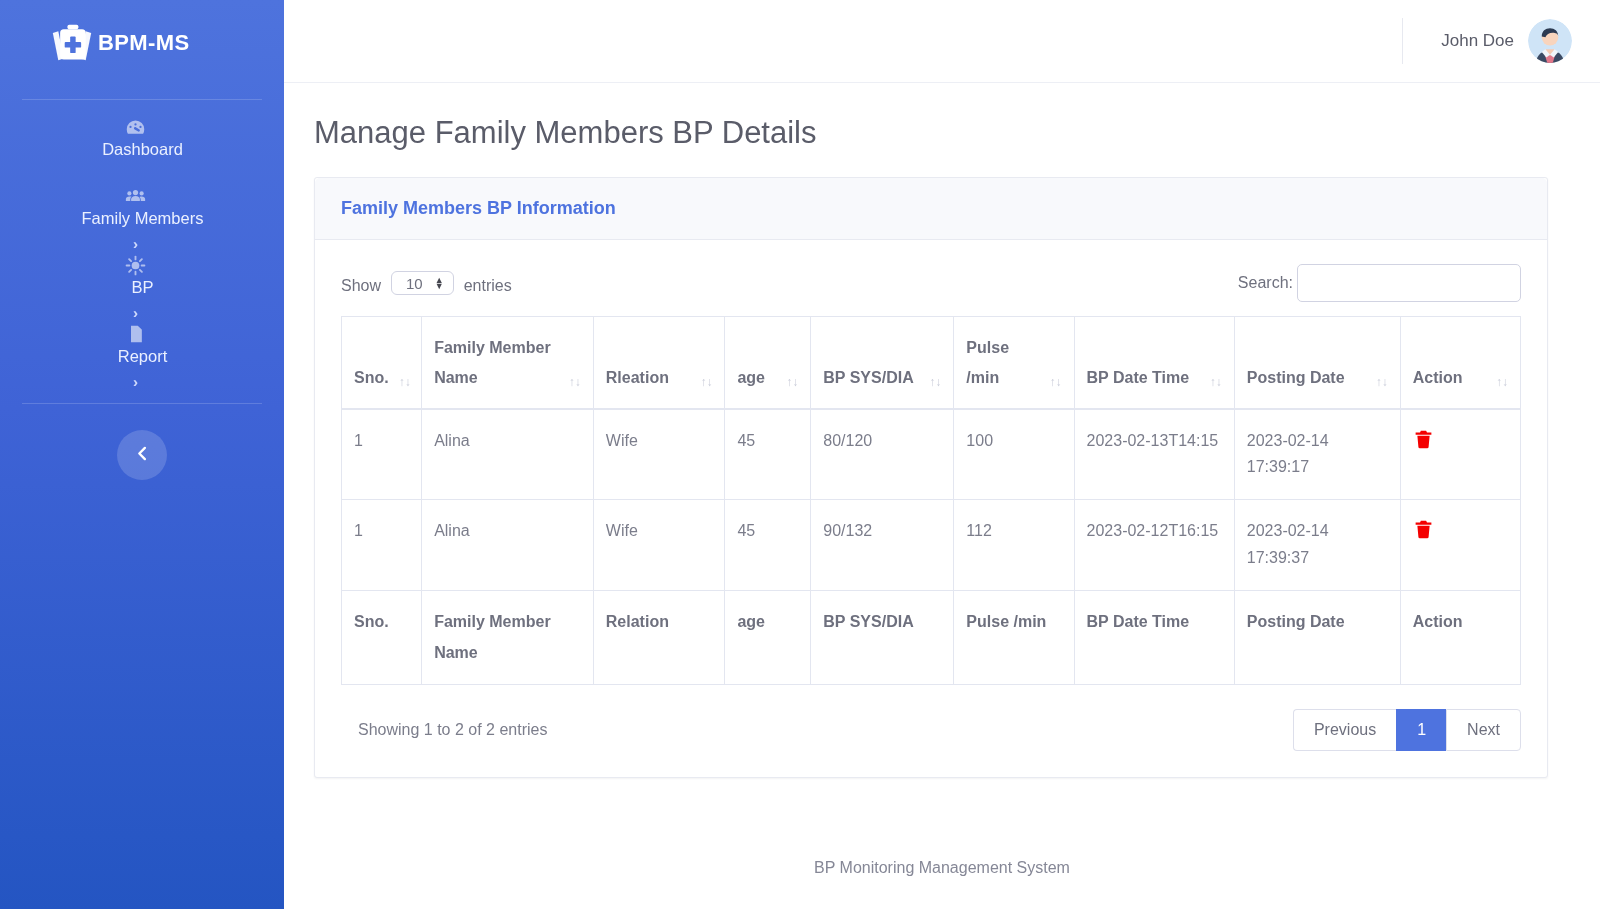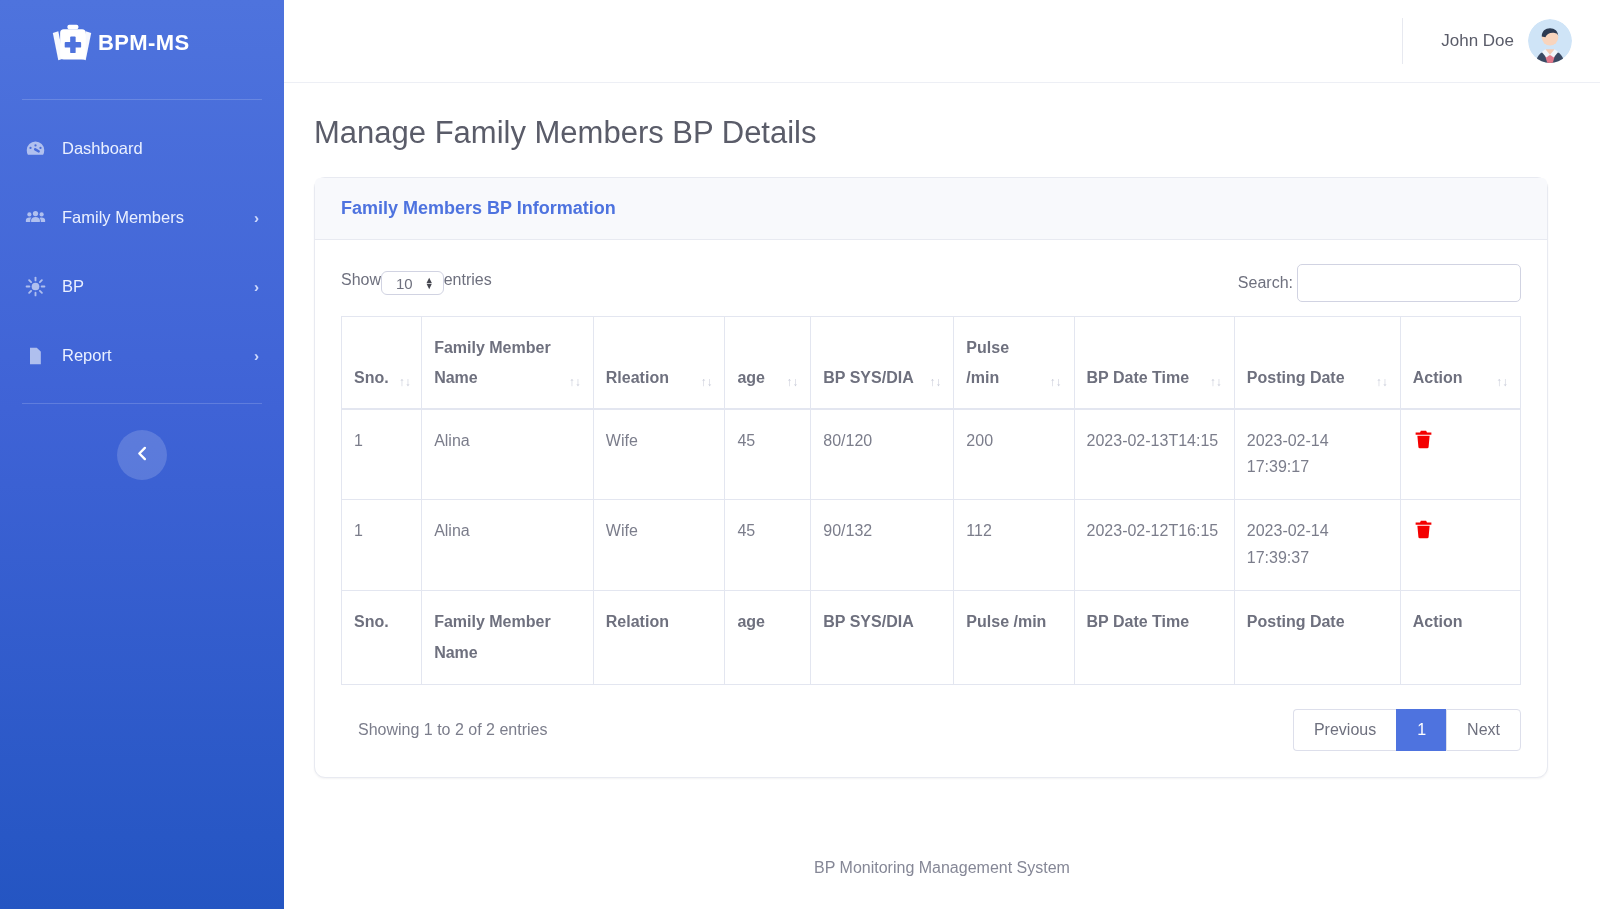--- a/index.html
+++ b/index.html
@@ -19,22 +19,23 @@
   }
   .brand { display: flex; align-items: center; gap: 4px; padding: 22px 0 22px 50px; }
   .brand-logo { width: 44px; height: 42px; flex: 0 0 44px; }
   .brand-text { font-size: 22px; font-weight: bold; letter-spacing: .4px; color: #fff; }
 
   .side-sep { height: 1px; background: rgba(255,255,255,.17); margin: 13px 22px 0 22px; }
 
   .nav { padding-top: 14px; }
   .nav-item {
     display: flex; align-items: center;
-    height: 69px; padding: 0 25px 0 22px;
+    height: 69px; padding: 0 25px 0 12px;
     cursor: pointer;
+    flex-direction: column;
   }
   .nav-ico {
     width: 26px; flex: 0 0 26px; height: 22px;
     display: flex; align-items: center; justify-content: center;
     color: #c3cff3; opacity: .85;
   }
   .nav-label { margin-left: 14px; font-size: 16.5px; color: #eaf0ff; flex: 1; }
   .nav-caret { color: #dbe4ff; font-size: 15px; font-weight: bold; opacity: .92; }
 
   .collapse-wrap { display: flex; justify-content: center; margin-top: 26px; }
@@ -56,32 +57,32 @@
   }
   .topbar-divider { width: 1px; height: 46px; background: #e7e9f0; margin-right: 38px; }
   .user-name { font-size: 17px; color: #5a5c69; margin-right: 14px; }
   .avatar { width: 44px; height: 44px; border-radius: 50%; overflow: hidden; flex: 0 0 44px; }
 
   .content { flex: 1; background: #fff; padding: 32px 52px 0 30px; overflow: hidden; }
 
   .page-title { font-size: 31px; font-weight: normal; color: #5a5c69; margin: 0 0 26px 0; }
 
   .card {
-    border: 1px solid #e8eaf1; border-radius: 11px; background: #fff;
+    border: 1px solid #e8eaf1; border-radius: 3px; background: #fff;
     box-shadow: 0 1px 2px rgba(58,59,69,.06);
   }
   .card-header {
     background: #f8f9fc; border-bottom: 1px solid #e8eaf1;
     padding: 20px 26px; border-radius: 5px 5px 0 0;
   }
   .card-header-title { color: #4e73df; font-size: 18px; font-weight: bold; }
   .card-body { padding: 24px 26px 26px 26px; }
 
   .table-top { display: flex; align-items: center; justify-content: space-between; margin-bottom: 14px; }
-  .show-entries { display: flex; align-items: flex-start; font-size: 16px; color: #6e707e; }
+  .show-entries { display: flex; align-items: flex-end; gap: 10px; font-size: 16px; color: #6e707e; }
   .select-box {
     position: relative; display: inline-flex; align-items: center;
     border: 1px solid #d1d3e2; border-radius: 6px; background: #fff;
     height: 24px; padding: 0 30px 0 14px; font-size: 15px; color: #6e707e; cursor: pointer;
   }
   .select-caret {
     position: absolute; right: 9px; top: 50%; transform: translateY(-50%);
     display: flex; flex-direction: column; line-height: 6px; font-size: 9px; color: #45464f;
   }
   .search-wrap { display: flex; align-items: center; gap: 4px; font-size: 16px; color: #6e707e; }
@@ -362,21 +363,21 @@
               </tr>
             </thead>
 
             <tbody>
               <tr>
                 <td>1</td>
                 <td>Alina</td>
                 <td>Wife</td>
                 <td>45</td>
                 <td>80/120</td>
-                <td>200</td>
+                <td>100</td>
                 <td>2023-02-13T14:15</td>
                 <td>2023-02-14 17:39:17</td>
                 <td>
                   <button class="trash-btn">
                     <span>
                       <svg viewBox="0 0 24 24" width="21" height="23" fill="#f40000">
                         <path d="M9 2h6l1 2h5v2.6H3V4h5z"></path>
                         <path d="M5 7.6h14l-1.2 13.2a1.6 1.6 0 01-1.6 1.2H7.8a1.6 1.6 0 01-1.6-1.2z"></path>
                       </svg>
                     </span>

